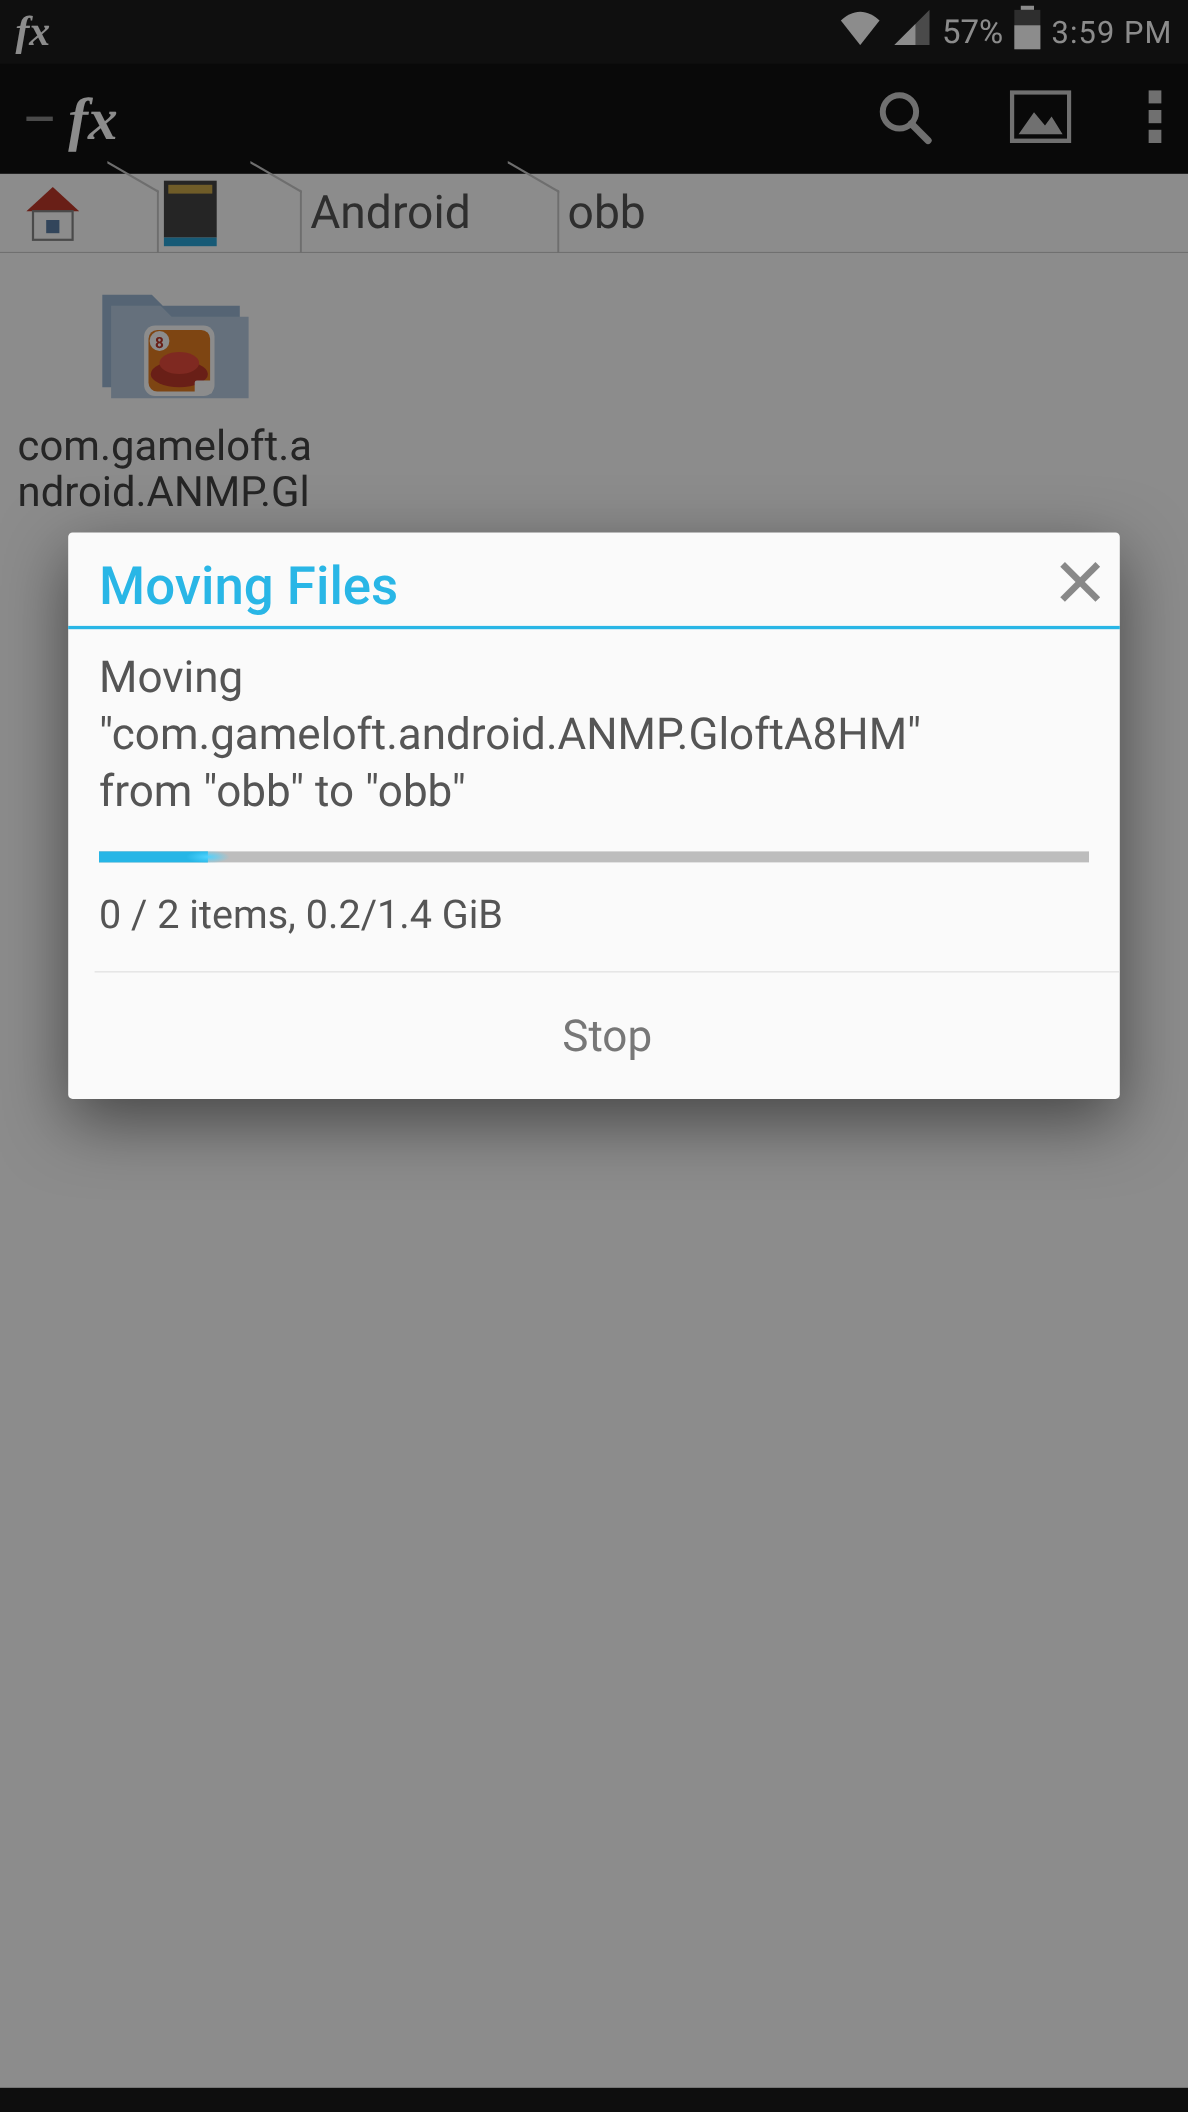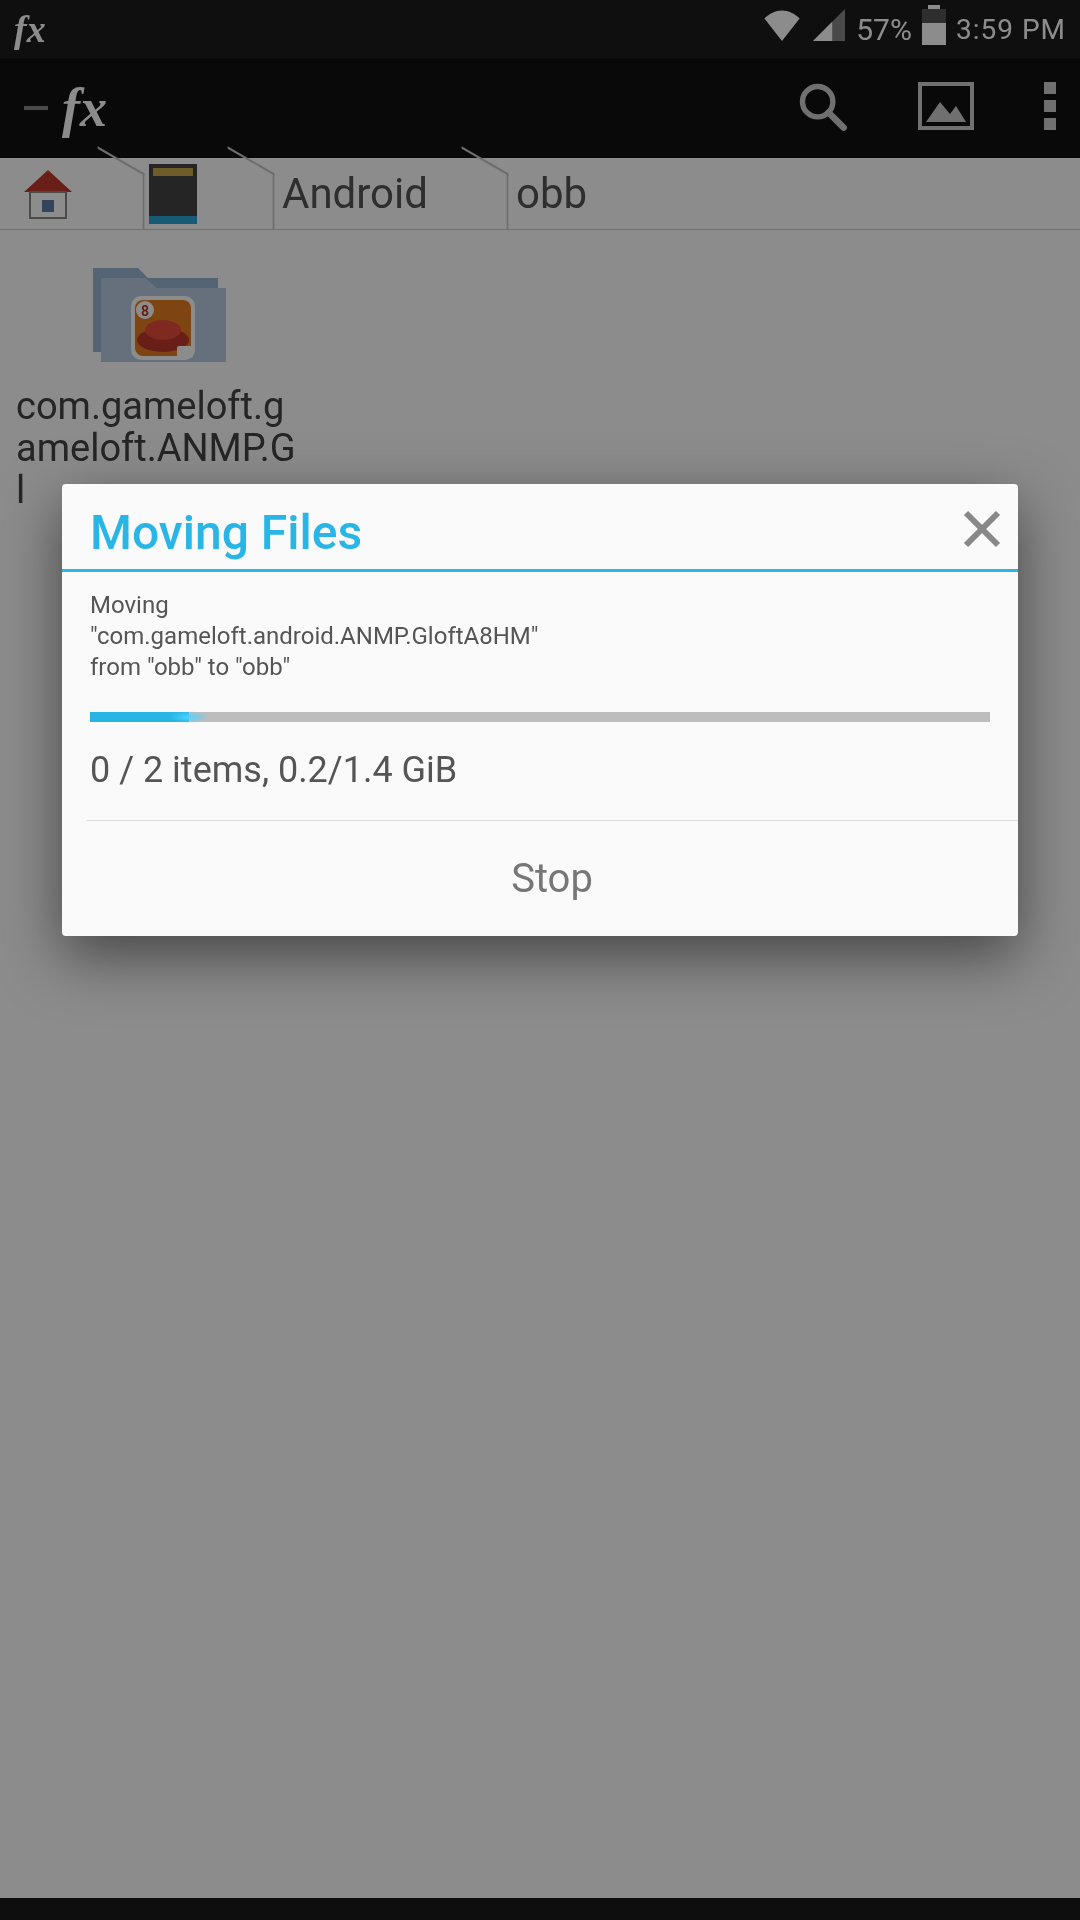--- a/index.html
+++ b/index.html
@@ -27,21 +27,21 @@
   .folder-item{ width:320px; padding:24px 10px; text-align:center;}
   .folder-icon{ margin:0 auto 18px;}
   .folder-label{ font-size:38px; color:#444; line-height:1.1; word-break:break-all; padding:0 6px; text-align:left;}
   
   .dialog{ position:absolute; left:62px; right:62px; top:484px; background:#fafafa; border-radius:4px; box-shadow:0 20px 60px rgba(0,0,0,0.5); z-index:10;}
   .dlg-header{ display:flex; align-items:flex-start; justify-content:space-between; padding:20px 16px 8px 28px;}
   .dlg-title{ color:#29b6e6; font-size:48px; font-weight:500;}
   .dlg-close{ font-size:48px; color:#888; cursor:pointer;}
   .dlg-divider{ height:3px; background:#29b6e6; margin:0 0 18px;}
   .dlg-body{ padding:0 28px 26px;}
-  .dlg-desc{ font-size:24px; color:#555; line-height:1.3; margin-bottom:28px;}
+  .dlg-desc{ font-size:40px; color:#555; line-height:1.3; margin-bottom:28px;}
   .progress{ height:10px; background:#bdbdbd; position:relative; margin-bottom:24px;}
   .progress-fill{ position:absolute; left:0; top:0; bottom:0; background:#26b6e6;}
   .progress-glow{ position:absolute; top:-1px; bottom:-1px; background:radial-gradient(ellipse at center,#4fd3ff 0%,rgba(79,211,255,0) 70%); width:40px;}
   .dlg-stats{ font-size:36px; color:#555; line-height:1.35;}
   .dlg-footer{ border-top:1px solid #ddd; text-align:center; padding:34px 0;margin-left:24px;}
   .dlg-stop{ display:inline-block; font-size:40px; color:#777;}
 </style>
 </head>
 <body>
 
@@ -139,21 +139,21 @@
         <rect x="46" y="42" width="64" height="64" rx="10" fill="#fff"></rect>
         <rect x="50" y="46" width="56" height="56" rx="8" fill="#e67e22"></rect>
         <circle cx="60" cy="56" r="9" fill="#fff"></circle>
         <text x="60" y="62" font-size="14" fill="#c0392b" text-anchor="middle" font-weight="bold">8</text>
 
         <ellipse cx="78" cy="86" rx="26" ry="12" fill="#c0392b"></ellipse>
         <ellipse cx="78" cy="76" rx="18" ry="10" fill="#e74c3c"></ellipse>
         <rect x="92" y="92" width="16" height="12" rx="2" fill="#fff"></rect>
       </svg>
     </div>
-    <div class="folder-label">com.gameloft.gameloft.ANMP.Gl</div>
+    <div class="folder-label">com.gameloft.android.ANMP.Gl</div>
   </div>
 </div>
 
 <div class="scrim"></div>
 
 <div class="dialog">
   <div class="dlg-header">
     <div class="dlg-title">Moving Files</div>
     <div class="dlg-close">
       <svg width="40" height="40" viewBox="0 0 20 20">

